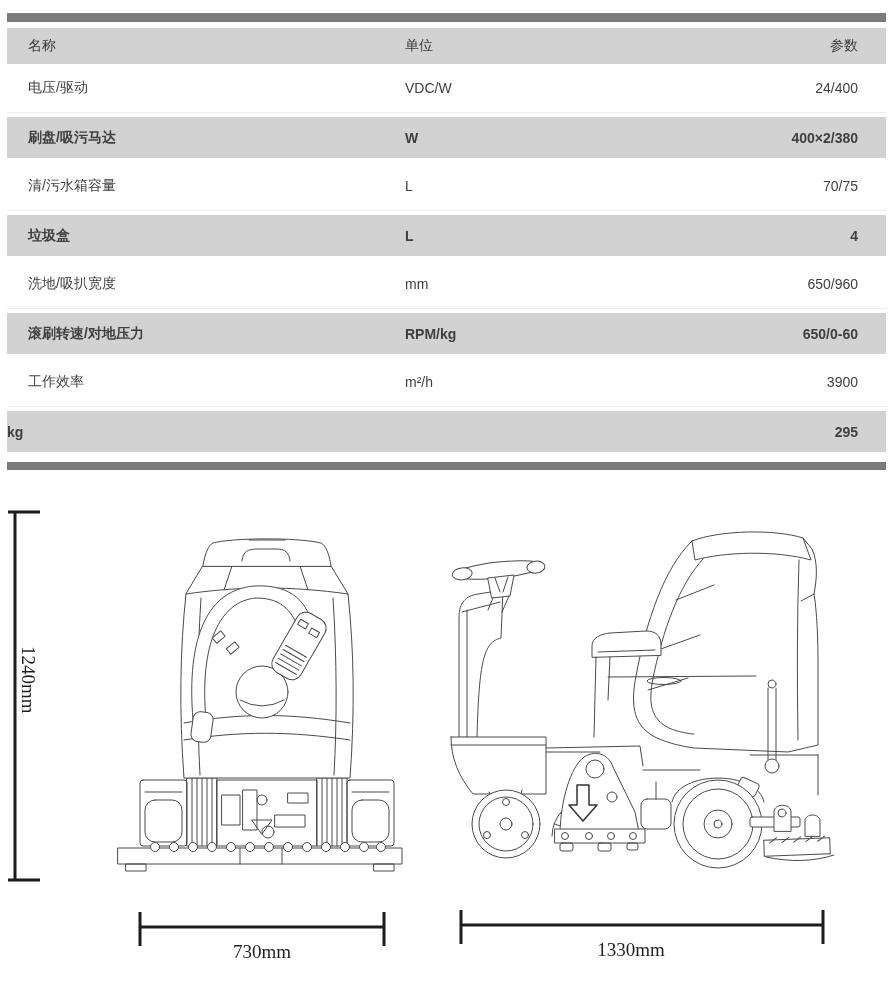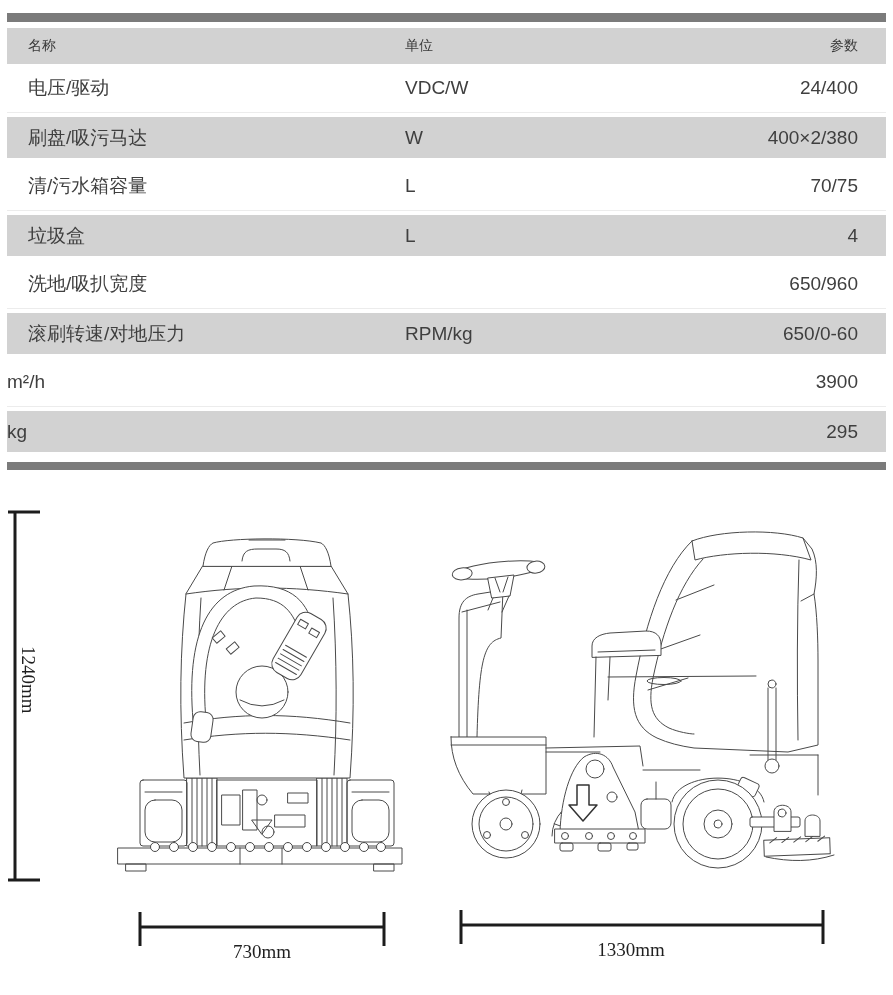--- a/index.html
+++ b/index.html
@@ -4,22 +4,22 @@
 <style>
   html,body{margin:0;padding:0;background:#fff;}
   .page{position:relative;width:893px;height:995px;background:#fff;overflow:hidden;
         font-family:"Liberation Sans",sans-serif;color:#3f3f3f;}
   .spec-table{position:absolute;left:7px;top:13px;width:879px;}
   .bar{background:#7b7b7b;}
   .bar-top{height:9px;margin-bottom:6px;}
   .bar-bottom{height:8px;margin-top:6px;}
   .thead{height:36px;background:#d2d2d2;display:flex;align-items:center;
          font-size:14px;color:#3a3a3a;}
-  .trow{height:49px;display:flex;align-items:center;font-size:19px;box-sizing:border-box;}
-  .trow.stripe{background:#d2d2d2;background-clip:content-box;padding:4px 0;}
+  .trow{height:49px;display:flex;align-items:center;font-size:14px;box-sizing:border-box;}
+  .trow.stripe{background:#d2d2d2;background-clip:content-box;padding:4px 0;font-weight:bold;}
   .trow.plain{border-bottom:1px solid #ececec;}
   .c-name{width:398px;padding-left:21px;box-sizing:border-box;}
   .c-unit{width:250px;}
   .c-value{flex:1;text-align:right;padding-right:28px;}
   .drawing-area{position:absolute;left:0;top:480px;width:893px;height:515px;}
   svg{display:block;}
   .ln{fill:none;stroke:#4a4a4a;stroke-width:1;stroke-linejoin:round;stroke-linecap:round;}
   .lnw{fill:#ffffff;stroke:#4a4a4a;stroke-width:1;stroke-linejoin:round;stroke-linecap:round;}
   .dim{fill:none;stroke:#1c1c1c;stroke-width:3;}
   .dimtext{font-family:"Liberation Serif",serif;font-size:19px;fill:#1f1f1f;}
@@ -53,28 +53,30 @@
       <div class="c-unit">L</div>
       <div class="c-value">70/75</div>
     </div>
     <div class="trow stripe">
       <div class="c-name">垃圾盒</div>
       <div class="c-unit">L</div>
       <div class="c-value">4</div>
     </div>
     <div class="trow plain">
       <div class="c-name">洗地/吸扒宽度</div>
+      <div class="c-unit">mm</div>
       <div class="c-value">650/960</div>
     </div>
     <div class="trow stripe">
       <div class="c-name">滚刷转速/对地压力</div>
       <div class="c-unit">RPM/kg</div>
       <div class="c-value">650/0-60</div>
     </div>
     <div class="trow plain">
+      <div class="c-name">工作效率</div>
       <div class="c-unit">m²/h</div>
       <div class="c-value">3900</div>
     </div>
     <div class="trow stripe">
       <div class="c-unit">kg</div>
       <div class="c-value">295</div>
     </div>
 
     <div class="bar bar-bottom"></div>
   </div>

